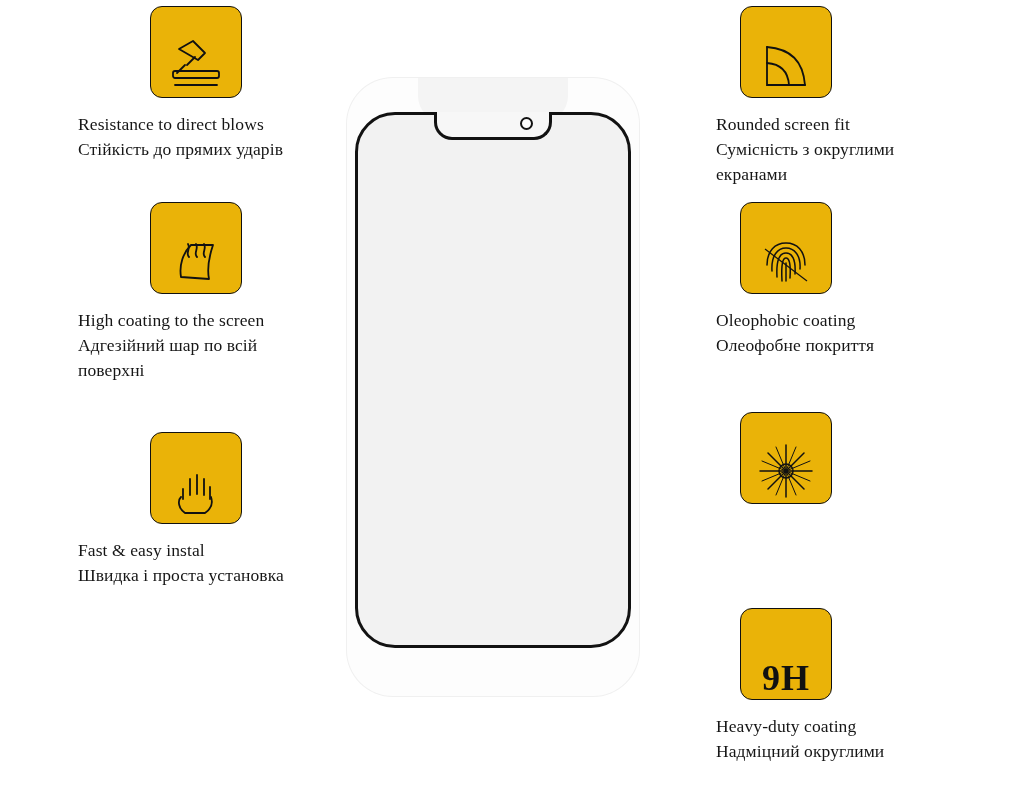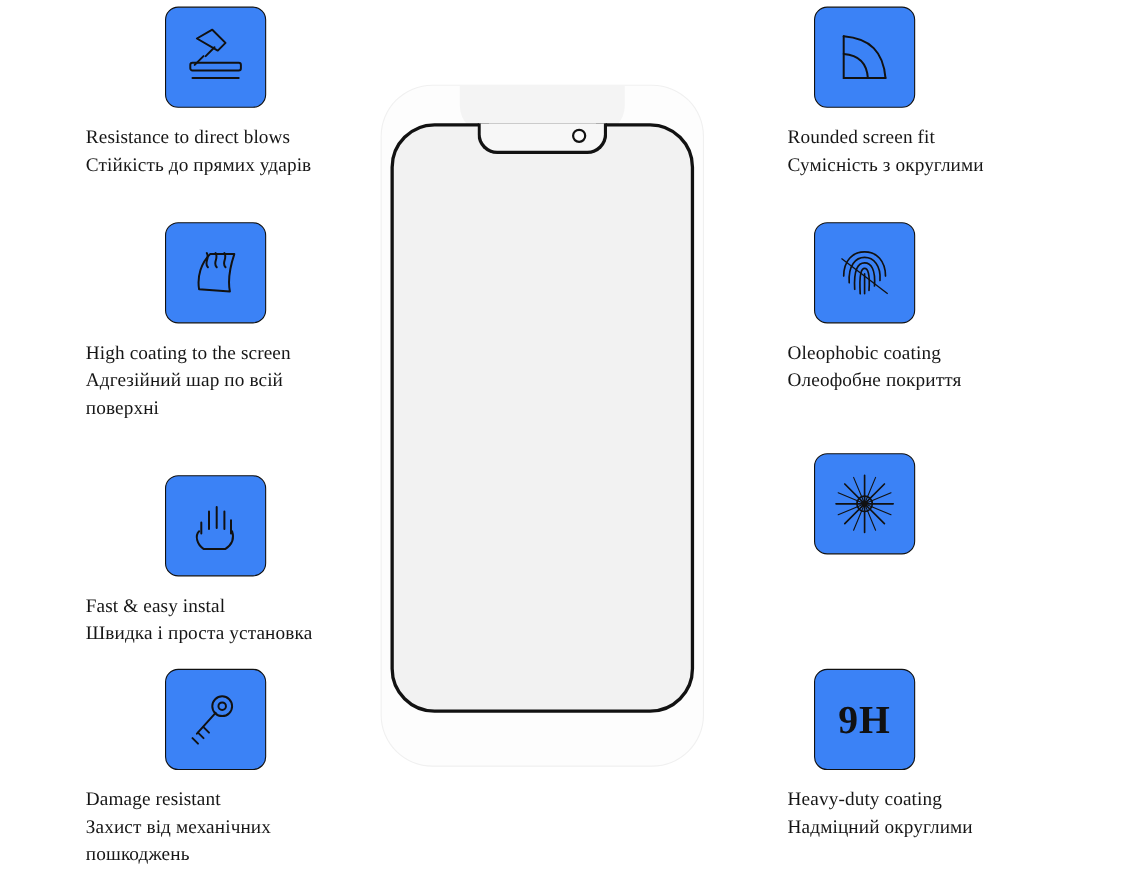--- a/index.html
+++ b/index.html
@@ -35,24 +35,24 @@
   .feature {
     position: absolute;
     width: 300px;
   }
 
   .icon-box {
     width: 92px;
     height: 92px;
     border: 1.6px solid #111111;
     border-radius: 12px;
-    background: #3b82f6;
+    background: #eab308;
     box-sizing: border-box;
     display: flex;
-    align-items: center;
+    align-items: flex-end;
     justify-content: center;
     margin-left: 72px;
   }
   .col-right .icon-box { margin-left: 24px; }
 
   .caption {
     margin-top: 14px;
     font-size: 17.5px;
     line-height: 25px;
     letter-spacing: .1px;
@@ -169,37 +169,20 @@
           <path d="M18 38 L18 28 M25 34 L25 18 M32 33 L32 14 M39 34 L39 18 M45 38 L45 26" stroke-linecap="round"></path>
           <path d="M16 36 C12 40 14 48 20 52 L40 52 C46 48 48 42 46 36" stroke-linecap="round" stroke-linejoin="round"></path>
         </svg>
       </div>
       <div class="caption">
         <span class="ln">Fast &amp; easy instal</span>
         <span class="ln">Швидка і проста установка</span>
       </div>
     </div>
 
-    <div class="feature" style="top:608px;">
-      <div class="icon-box">
-        <svg width="62" height="62" viewBox="0 0 62 62" fill="none" stroke="#111" stroke-width="1.8">
-          <circle cx="37" cy="19" r="9"></circle>
-          <circle cx="37" cy="19" r="3.4"></circle>
-          <path d="M31 25 L14 44" stroke-linecap="round"></path>
-          <path d="M20 38 L25 43" stroke-linecap="round"></path>
-          <path d="M15 43 L20 48" stroke-linecap="round"></path>
-          <path d="M10 48 L15 53" stroke-linecap="round"></path>
-        </svg>
-      </div>
-      <div class="caption">
-        <span class="ln">Damage resistant</span>
-        <span class="ln">Захист від механічних</span>
-        <span class="ln">пошкоджень</span>
-      </div>
-    </div>
   </div>
 
   <div class="phone-wrap">
     <div class="glass-outline"></div>
     <div class="glass-tab"></div>
     <div class="phone-body">
       <div class="notch"></div>
     </div>
   </div>
 
@@ -209,20 +192,21 @@
       <div class="icon-box">
         <svg width="62" height="62" viewBox="0 0 62 62" fill="none" stroke="#111" stroke-width="1.8">
           <path d="M12 12 L12 50 L50 50" stroke-linecap="round"></path>
           <path d="M12 12 C36 14 48 26 50 50" stroke-linecap="round"></path>
           <path d="M12 28 C26 29 33 36 34 50" stroke-linecap="round"></path>
         </svg>
       </div>
       <div class="caption">
         <span class="ln">Rounded screen fit</span>
         <span class="ln">Сумісність з округлими</span>
+        <span class="ln">екранами</span>
       </div>
     </div>
 
     <div class="feature" style="top:202px;">
       <div class="icon-box">
         <svg width="62" height="62" viewBox="0 0 62 62" fill="none" stroke="#111" stroke-width="1.5">
           <path d="M12 34 C12 20 20 12 31 12 C42 12 50 20 50 34" stroke-linecap="round"></path>
           <path d="M17 40 C16 24 23 17 31 17 C39 17 46 24 45 38" stroke-linecap="round"></path>
           <path d="M22 46 C21 28 25 22 31 22 C37 22 41 28 40 43" stroke-linecap="round"></path>
           <path d="M27 50 C26 32 28 27 31 27 C34 27 36 32 35 47" stroke-linecap="round"></path>

